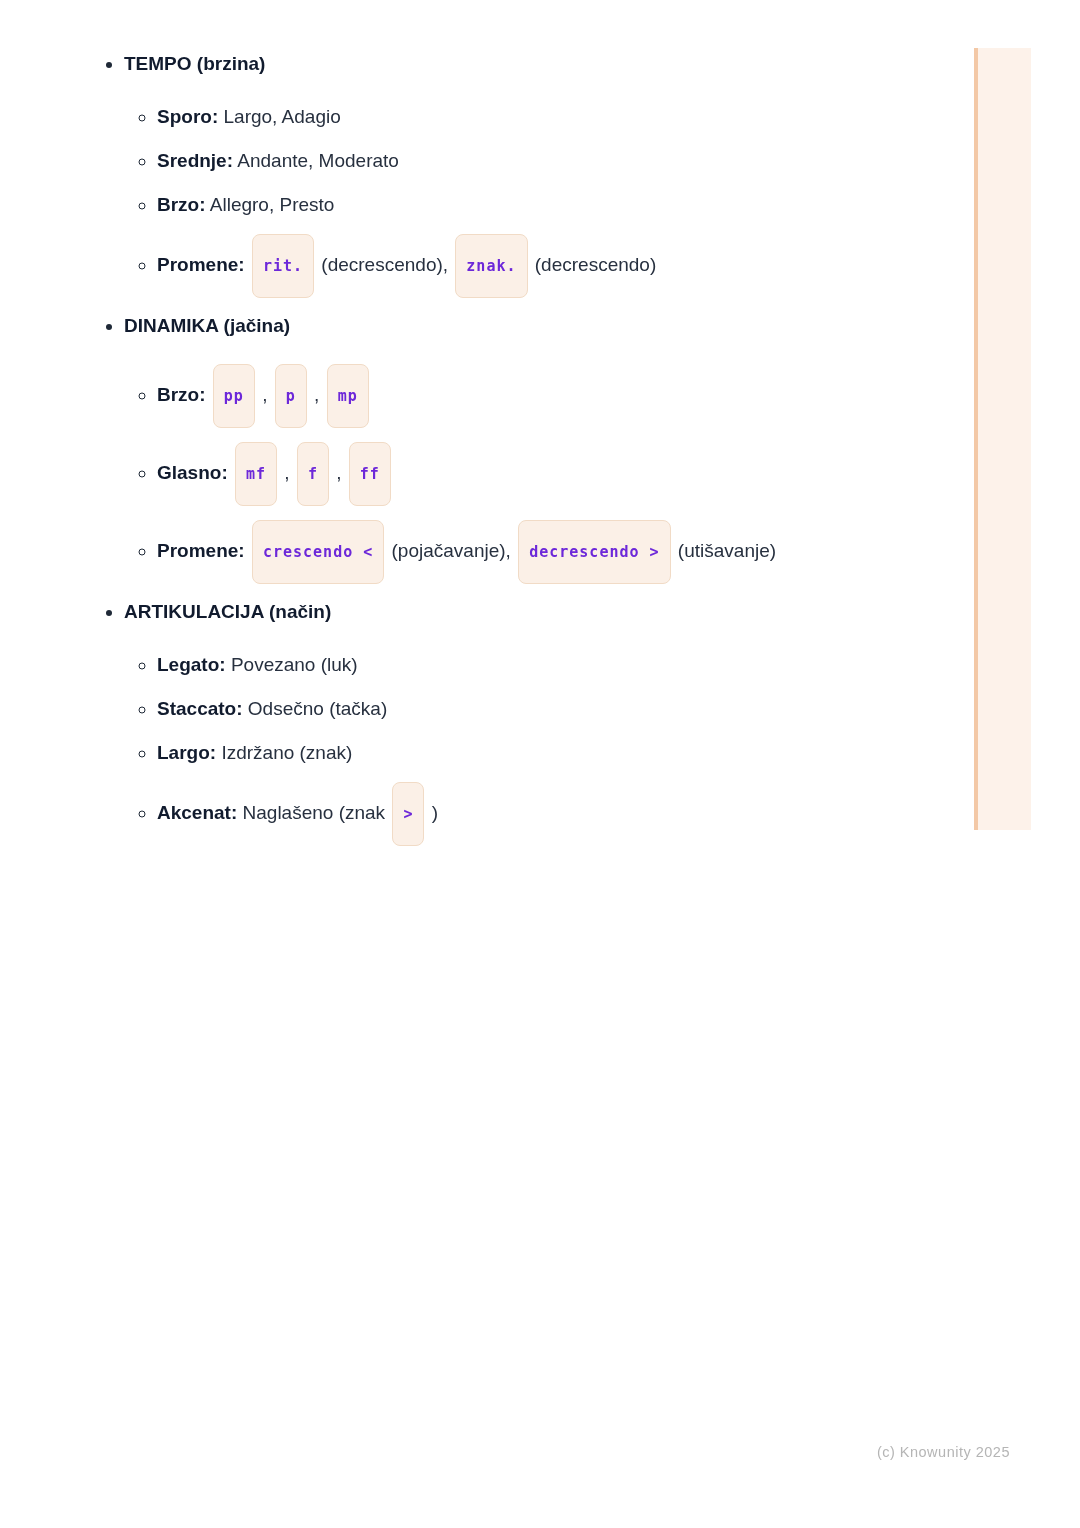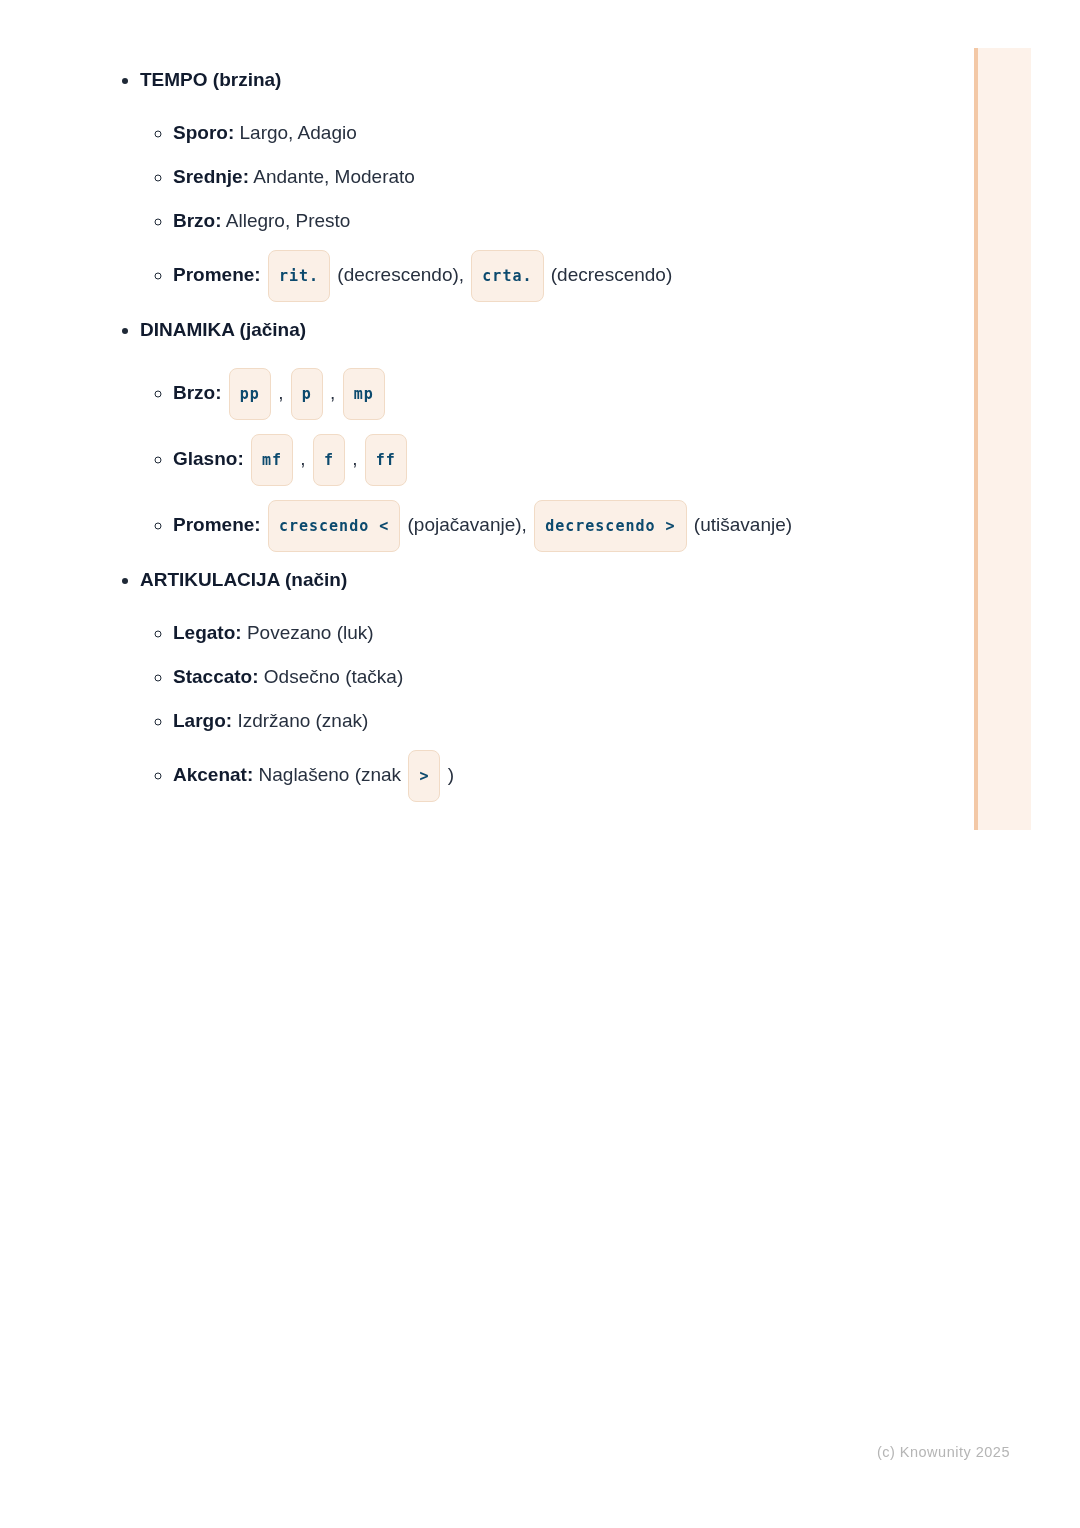--- a/index.html
+++ b/index.html
@@ -35,21 +35,21 @@
     margin: 0 0 30px 0;
     font-size: 27px;
     line-height: 34px;
     font-weight: 700;
     color: #ef8e33;
     letter-spacing: 0.2px;
   }
 
   ul.sections {
     list-style: disc;
-    margin: 16px;
+    margin: 0;
     padding-left: 34px;
   }
   li.section { font-size: 19px; }
   li.section::marker { color: #1f2937; }
   .section-header {
     font-weight: 700;
     font-size: 19px;
     line-height: 28px;
     color: #111b2e;
   }
@@ -68,25 +68,25 @@
   li.sub::marker { color: #1f2937; }
   li.sub:last-child { margin-bottom: 14px; }
 
   .lbl { font-weight: 700; color: #111b2e; text-align: right; }
 
   code.badge {
     font-family: "DejaVu Sans Mono", "Liberation Mono", monospace;
     font-weight: 700;
     font-size: 15px;
     line-height: 18px;
-    color: #0c4a6e;
+    color: #6d28d9;
     background: #fbf0e7;
     border: 1px solid #f1dbc6;
     border-radius: 8px;
-    padding: 16px 10px;
+    padding: 22px 10px;
     margin: 0 2px;
     display: inline-block;
     vertical-align: baseline;
     letter-spacing: 1px;
   }
 
   .footer-copyright {
     position: absolute;
     top: 1444px;
     right: 70px;
@@ -117,21 +117,21 @@
           <span class="seg">Andante, Moderato</span>
         </li>
         <li class="sub">
           <span class="lbl">Brzo:</span>
           <span class="seg">Allegro, Presto</span>
         </li>
         <li class="sub">
           <span class="lbl">Promene:</span>
           <code class="badge">rit.</code>
           <span class="seg">(decrescendo),</span>
-          <code class="badge">crta.</code>
+          <code class="badge">znak.</code>
           <span class="seg">(decrescendo)</span>
         </li>
       </ul>
     </li>
 
     <li class="section">
       <span class="section-header">DINAMIKA (jačina)</span>
       <ul class="subs">
         <li class="sub">
           <span class="lbl">Brzo:</span>

